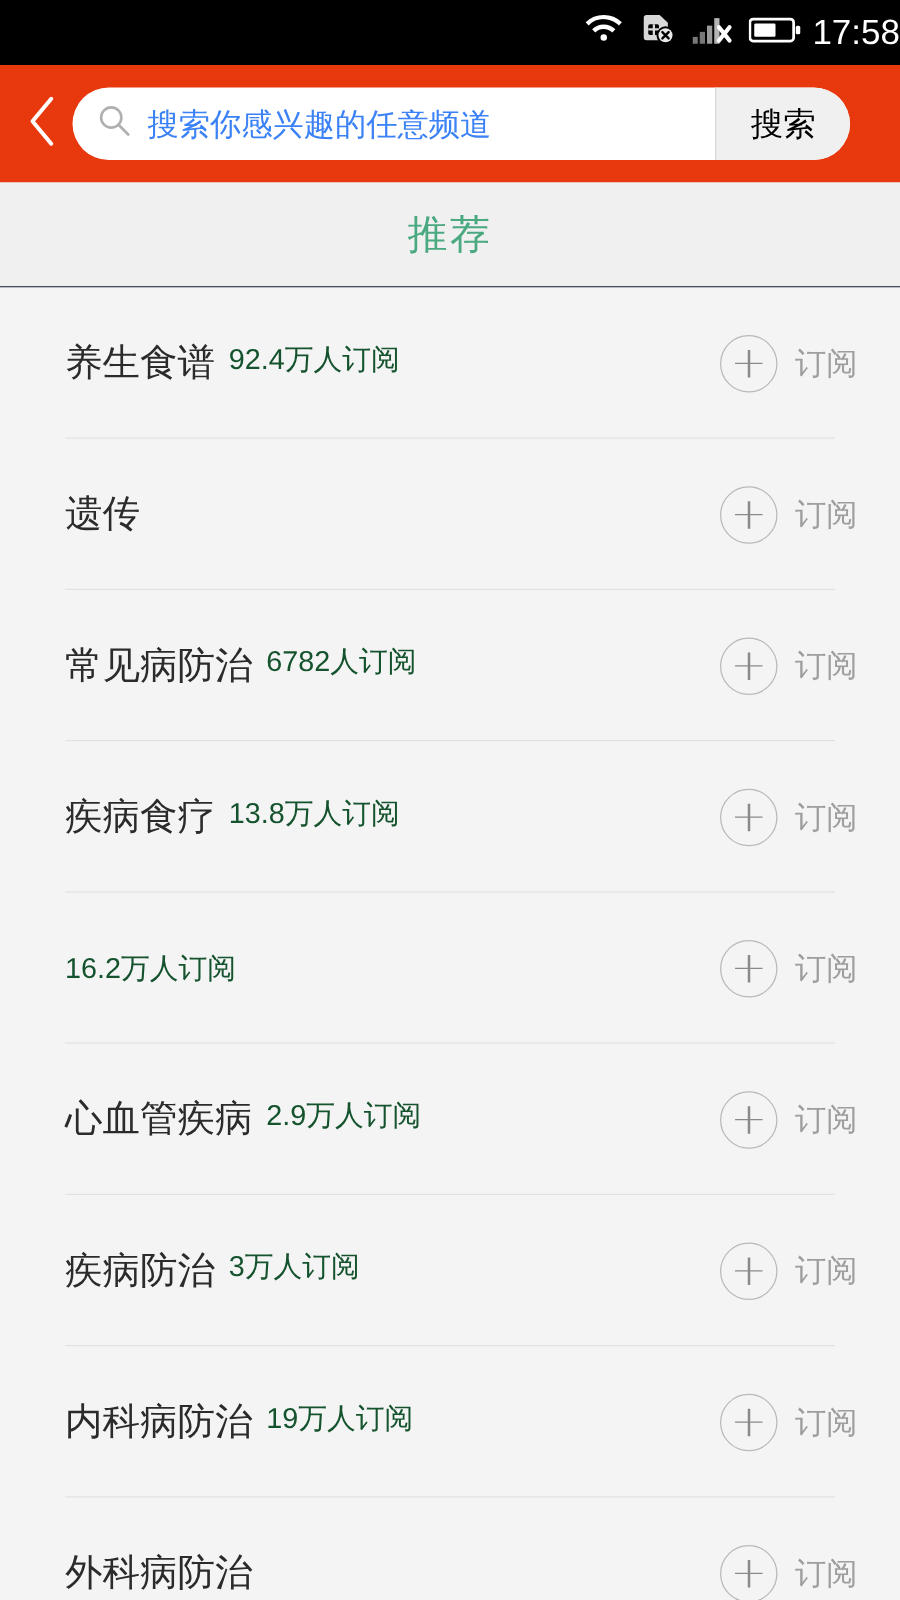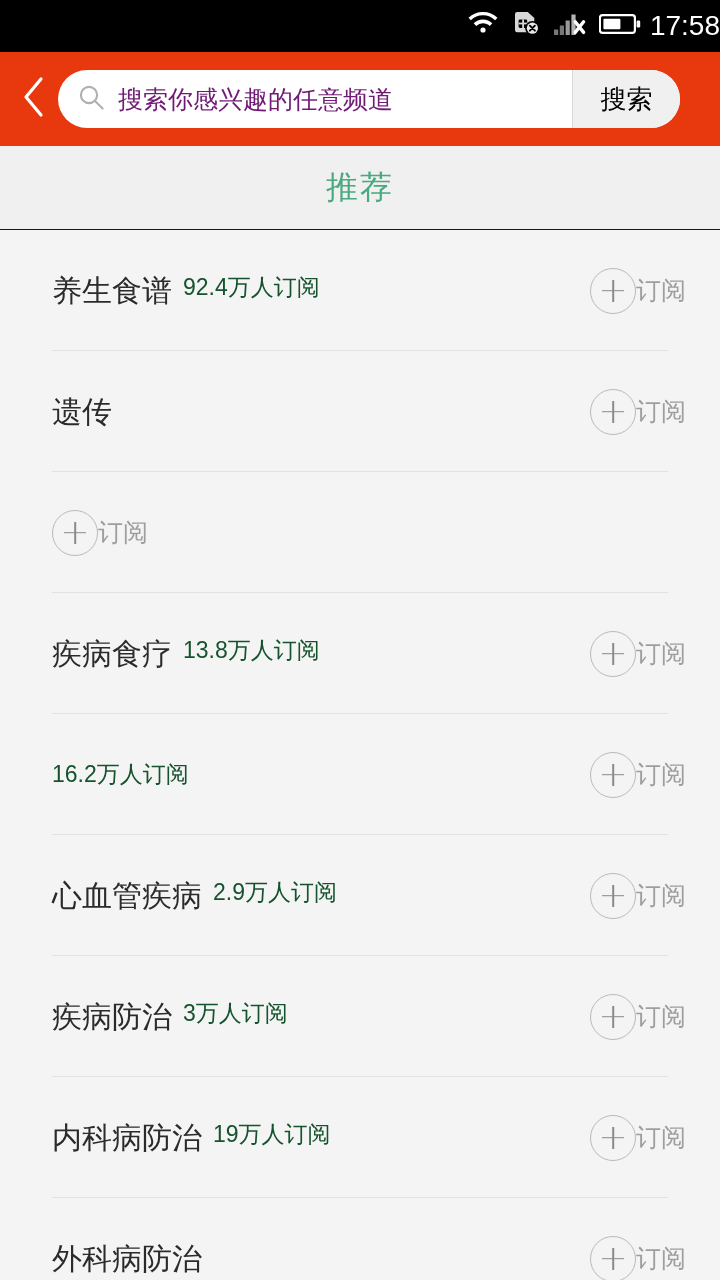--- a/index.html
+++ b/index.html
@@ -76,21 +76,21 @@
   .search-field {
     flex: 1;
     height: 100%;
     display: flex;
     align-items: center;
     padding-left: 20px;
     gap: 13px;
     min-width: 0;
   }
   .search-placeholder {
-    color: #701a75;
+    color: #3b82f6;
     font-size: 25px;
     white-space: nowrap;
     overflow: hidden;
   }
   .search-submit {
     flex: 0 0 108px;
     height: 100%;
     background: #f0f0f0;
     border-left: 1px solid #d8d8d8;
     display: flex;
@@ -152,21 +152,21 @@
   .channel-subs {
     color: #14532d;
     font-size: 23px;
     line-height: 1.05;
     white-space: nowrap;
   }
   .subscribe-btn {
     flex: 0 0 auto;
     display: flex;
     align-items: center;
-    gap: 0;
+    gap: 14px;
     justify-content: space-between;
   }
   .plus-circle {
     width: 46px;
     height: 46px;
     border: 1px solid #b9b9b9;
     border-radius: 50%;
     position: relative;
   }
   .plus-circle::before,
@@ -287,20 +287,24 @@
       <div class="channel-info">
         <span class="channel-name">遗传</span>
       </div>
       <div class="subscribe-btn">
         <span class="plus-circle"></span>
         <span class="subscribe-label">订阅</span>
       </div>
     </div>
 
     <div class="channel-row">
+      <div class="channel-info">
+        <span class="channel-name">常见病防治</span>
+        <span class="channel-subs">6782人订阅</span>
+      </div>
       <div class="subscribe-btn">
         <span class="plus-circle"></span>
         <span class="subscribe-label">订阅</span>
       </div>
     </div>
 
     <div class="channel-row">
       <div class="channel-info">
         <span class="channel-name">疾病食疗</span>
         <span class="channel-subs">13.8万人订阅</span>

